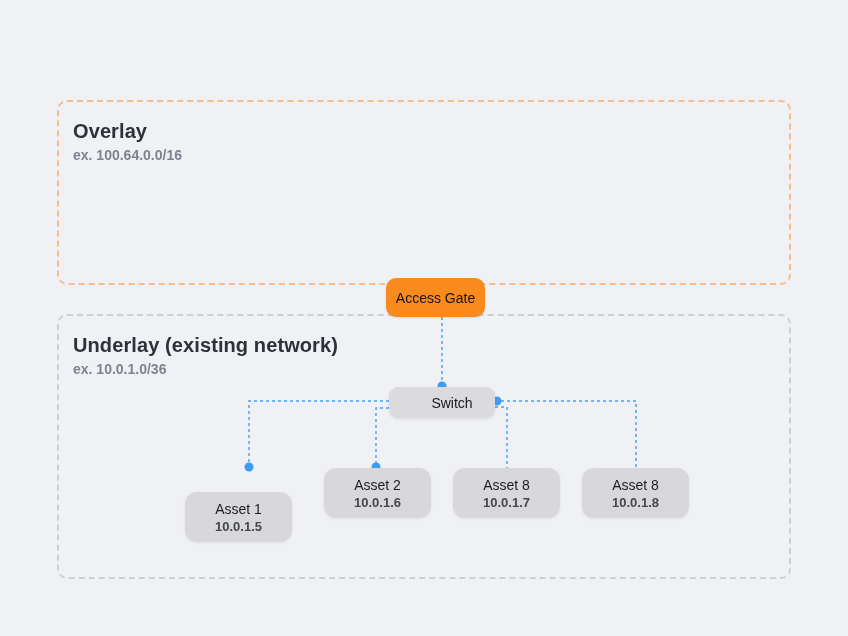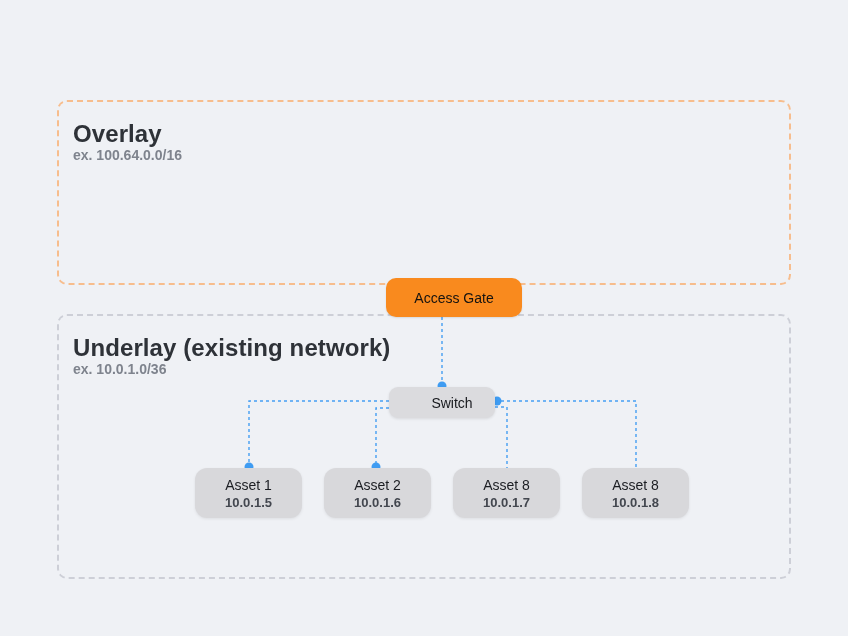--- a/index.html
+++ b/index.html
@@ -23,21 +23,21 @@
     left: 57px; top: 100px; width: 734px; height: 185px;
     border: 2px dashed #f7bd8d;
   }
   .region.underlay {
     left: 57px; top: 314px; width: 734px; height: 265px;
     border: 2px dashed #cdcfd7;
   }
   .region-title {
     position: absolute;
     left: 14px; top: 18px;
-    font-size: 24px;
+    font-size: 20px;
     font-weight: 700;
     color: #2e3238;
     letter-spacing: 0.1px;
   }
   .region-subtitle {
     position: absolute;
     left: 14px; top: 45px;
     font-size: 14px;
     font-weight: 700;
     color: #7e838d;
@@ -51,21 +51,21 @@
   .node {
     position: absolute;
     box-sizing: border-box;
     display: flex;
     flex-direction: column;
     align-items: center;
     justify-content: center;
     text-align: center;
   }
   .node.access-gate {
-    left: 386px; top: 278px; width: 136px; height: 39px;
+    left: 386px; top: 278px; width: 99px; height: 39px;
     background: #f98a1e;
     border-radius: 10px;
     box-shadow: 0 1px 2px rgba(0,0,0,0.10);
   }
   .node.access-gate .node-label {
     font-size: 14px;
     font-weight: 500;
     color: #151310;
   }
   .node.switch {
@@ -92,21 +92,21 @@
     font-weight: 500;
     color: #1b1d22;
     line-height: 16px;
   }
   .node.asset .asset-ip {
     font-size: 13px;
     font-weight: 700;
     color: #43474f;
     line-height: 15px;
   }
-  .asset-1 { left: 195px; }
+  .asset-1 { left: 185px; margin-top: 24px; }
   .asset-2 { left: 324px; }
   .asset-3 { left: 453px; }
   .asset-4 { left: 582px; }
 </style>
 </head>
 <body>
 
 <div class="canvas">
 
   <div class="region overlay">

